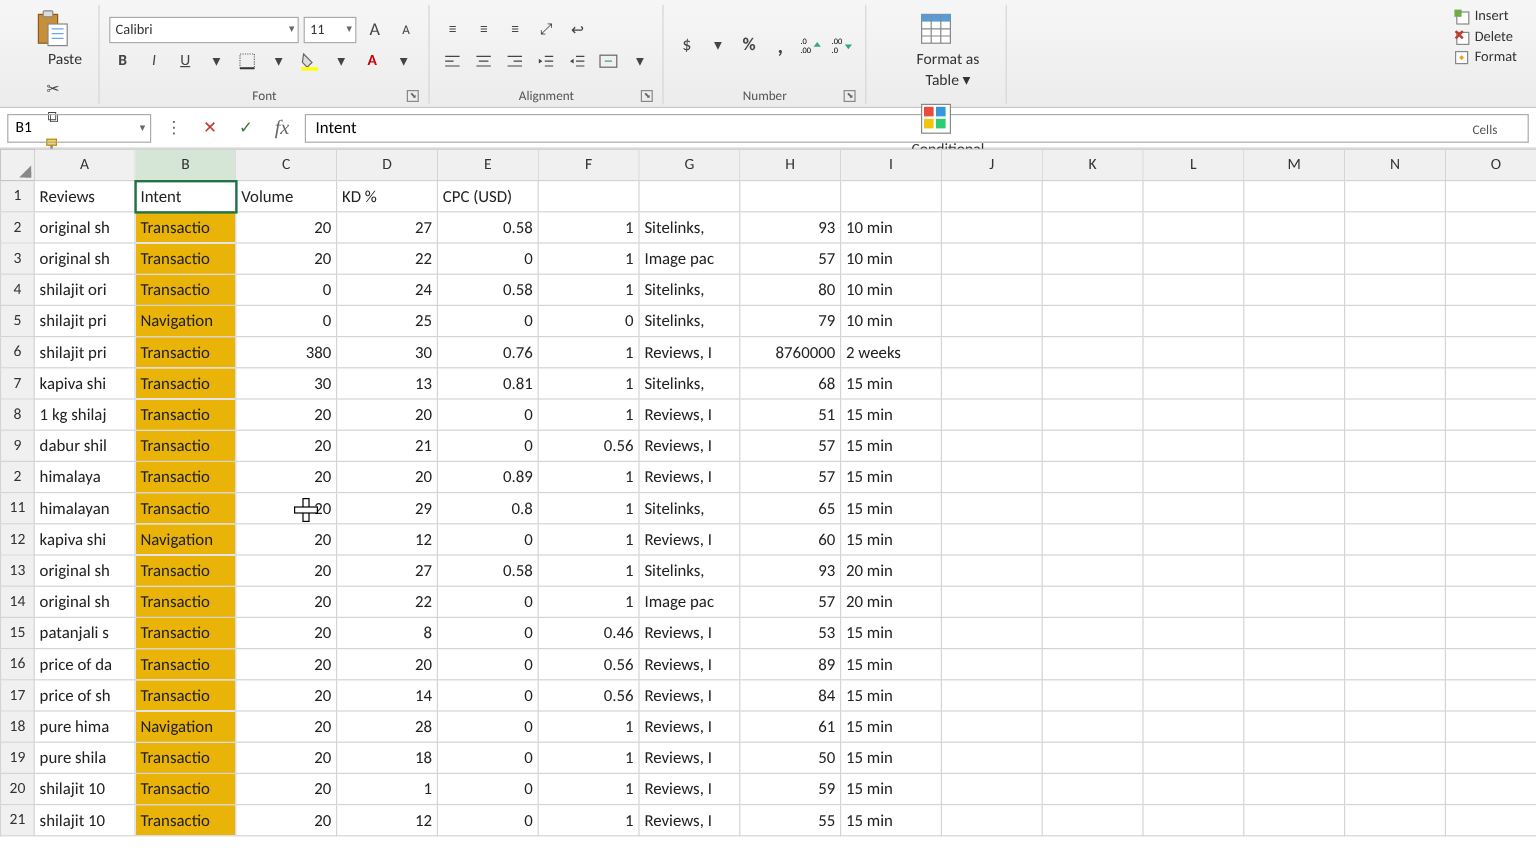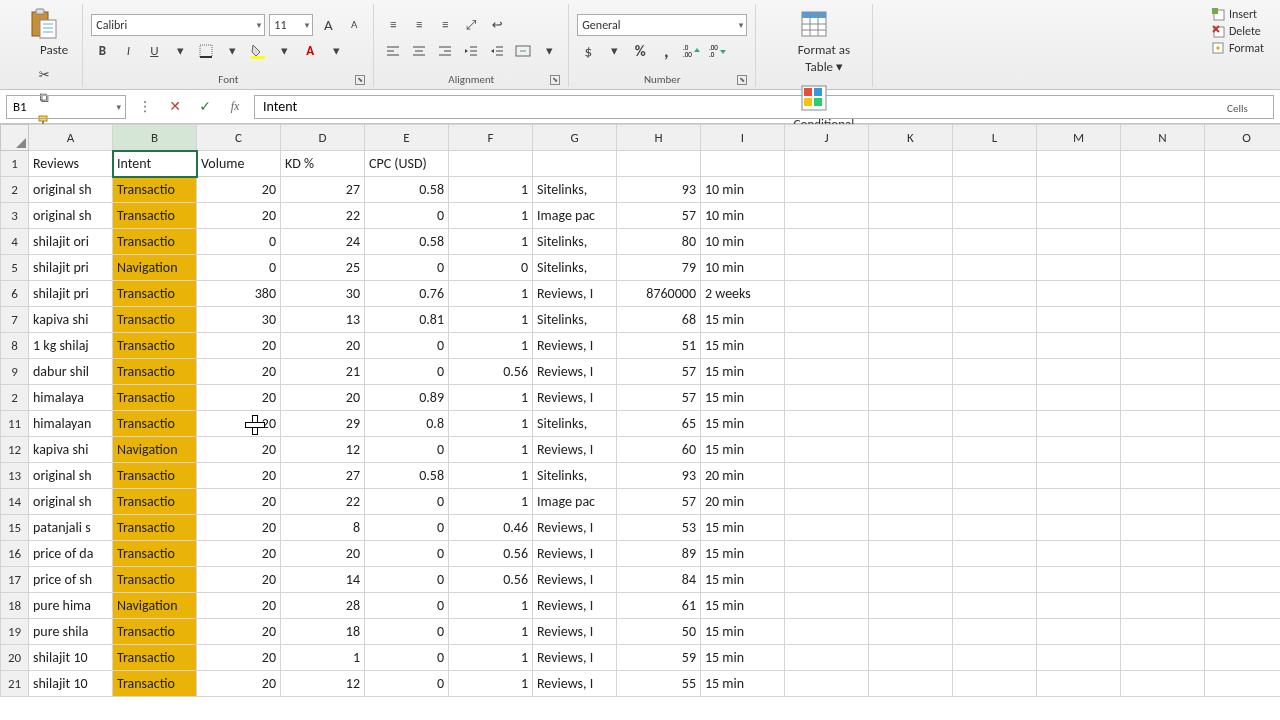--- a/index.html
+++ b/index.html
@@ -19,21 +19,21 @@
   .row { display: flex; gap: 4px; align-items: center; }
   .sm-btn { width: 22px; height: 22px; border: 1px solid transparent; display: flex; align-items: center; justify-content: center; font-size: 13px; color: #444; }
   .combobox { height: 22px; border: 1px solid #ababab; background: #fff; font-size: 12px; padding: 0 16px 0 4px; position: relative; display: flex; align-items: center; color: #333; }
   .combobox::after { content: "▾"; position: absolute; right: 3px; font-size: 9px; color: #666; }
   
   
   .formula-bar { height: 34px; background: #fff; border-bottom: 1px solid #c5c5c5; display: flex; align-items: center; padding: 4px 6px; gap: 8px; }
   .name-box { width: 120px; height: 24px; border: 1px solid #ababab; display: flex; align-items: center; padding: 0 6px; font-size: 13px; position: relative; }
   .name-box::after { content: "▾"; position: absolute; right: 4px; font-size: 9px; color: #666; }
   .fb-btn { width: 22px; height: 22px; display: flex; align-items: center; justify-content: center; font-size: 14px; color: #666; }
-  .fb-fx { font-style: italic; font-family: 'Times New Roman', serif; font-size: 12px; color: #666; }
+  .fb-fx { font-style: italic; font-family: 'Times New Roman', serif; font-size: 17px; color: #666; }
   .formula-input { flex: 1; height: 24px; border: 1px solid #ababab; padding: 0 8px; font-size: 14px; display: flex; align-items: center; }
   
   
   .grid-area { position: relative; height: calc(720px - 90px - 34px); overflow: hidden; background: #fff; }
   table { border-collapse: collapse; width: 100%; table-layout: fixed; }
   th, td { border: 1px solid #d4d4d4; height: 26px; padding: 0 4px; font-size: 14px; overflow: hidden; white-space: nowrap; text-overflow: clip; }
   th { background: #f0f0f0; font-weight: normal; color: #333; text-align: center; font-size: 13px; position: relative; }
   .corner { width: 28px; background: #f0f0f0; border: 1px solid #c5c5c5; }
   .corner::after { content: ""; position: absolute; right: 2px; bottom: 2px; border: 5px solid transparent; border-right-color: #888; border-bottom-color: #888; }
   .row-hdr { width: 28px; background: #f0f0f0; text-align: center; font-size: 13px; color: #333; }
@@ -101,21 +101,21 @@
     </div>
     <div class="label">
         <span>Clipboard</span>
         <div class="dialog-launcher">⬊</div>
       </div>
   </div>
 
   <div class="rgroup">
     <div class="controls">
       <div class="row">
-        <div class="combobox" style="width:174px">
+        <div class="combobox" style="width:158px">
             <span>Calibri</span>
           </div>
         <div class="combobox" style="width:44px">
             <span>11</span>
           </div>
         <div class="sm-btn" style="font-size:15px">
             <span>A</span>
           </div>
         <div class="sm-btn" style="font-size:11px">
             <span>A</span>
@@ -213,25 +213,20 @@
       </div>
     </div>
     <div class="label">
         <span>Alignment</span>
         <div class="dialog-launcher">⬊</div>
       </div>
   </div>
 
   <div class="rgroup">
     <div class="controls">
-      <div class="row">
-          <div class="combobox" style="width:170px">
-            <span>General</span>
-          </div>
-        </div>
       <div class="row">
         <div class="sm-btn" style="font-size:15px">
             <span>$</span>
           </div>
         <div class="sm-btn">▾</div>
         <div class="sm-btn" style="font-size:15px;font-weight:bold">
             <span>%</span>
           </div>
         <div class="sm-btn" style="font-size:18px;font-weight:bold">
             <span>,</span>

